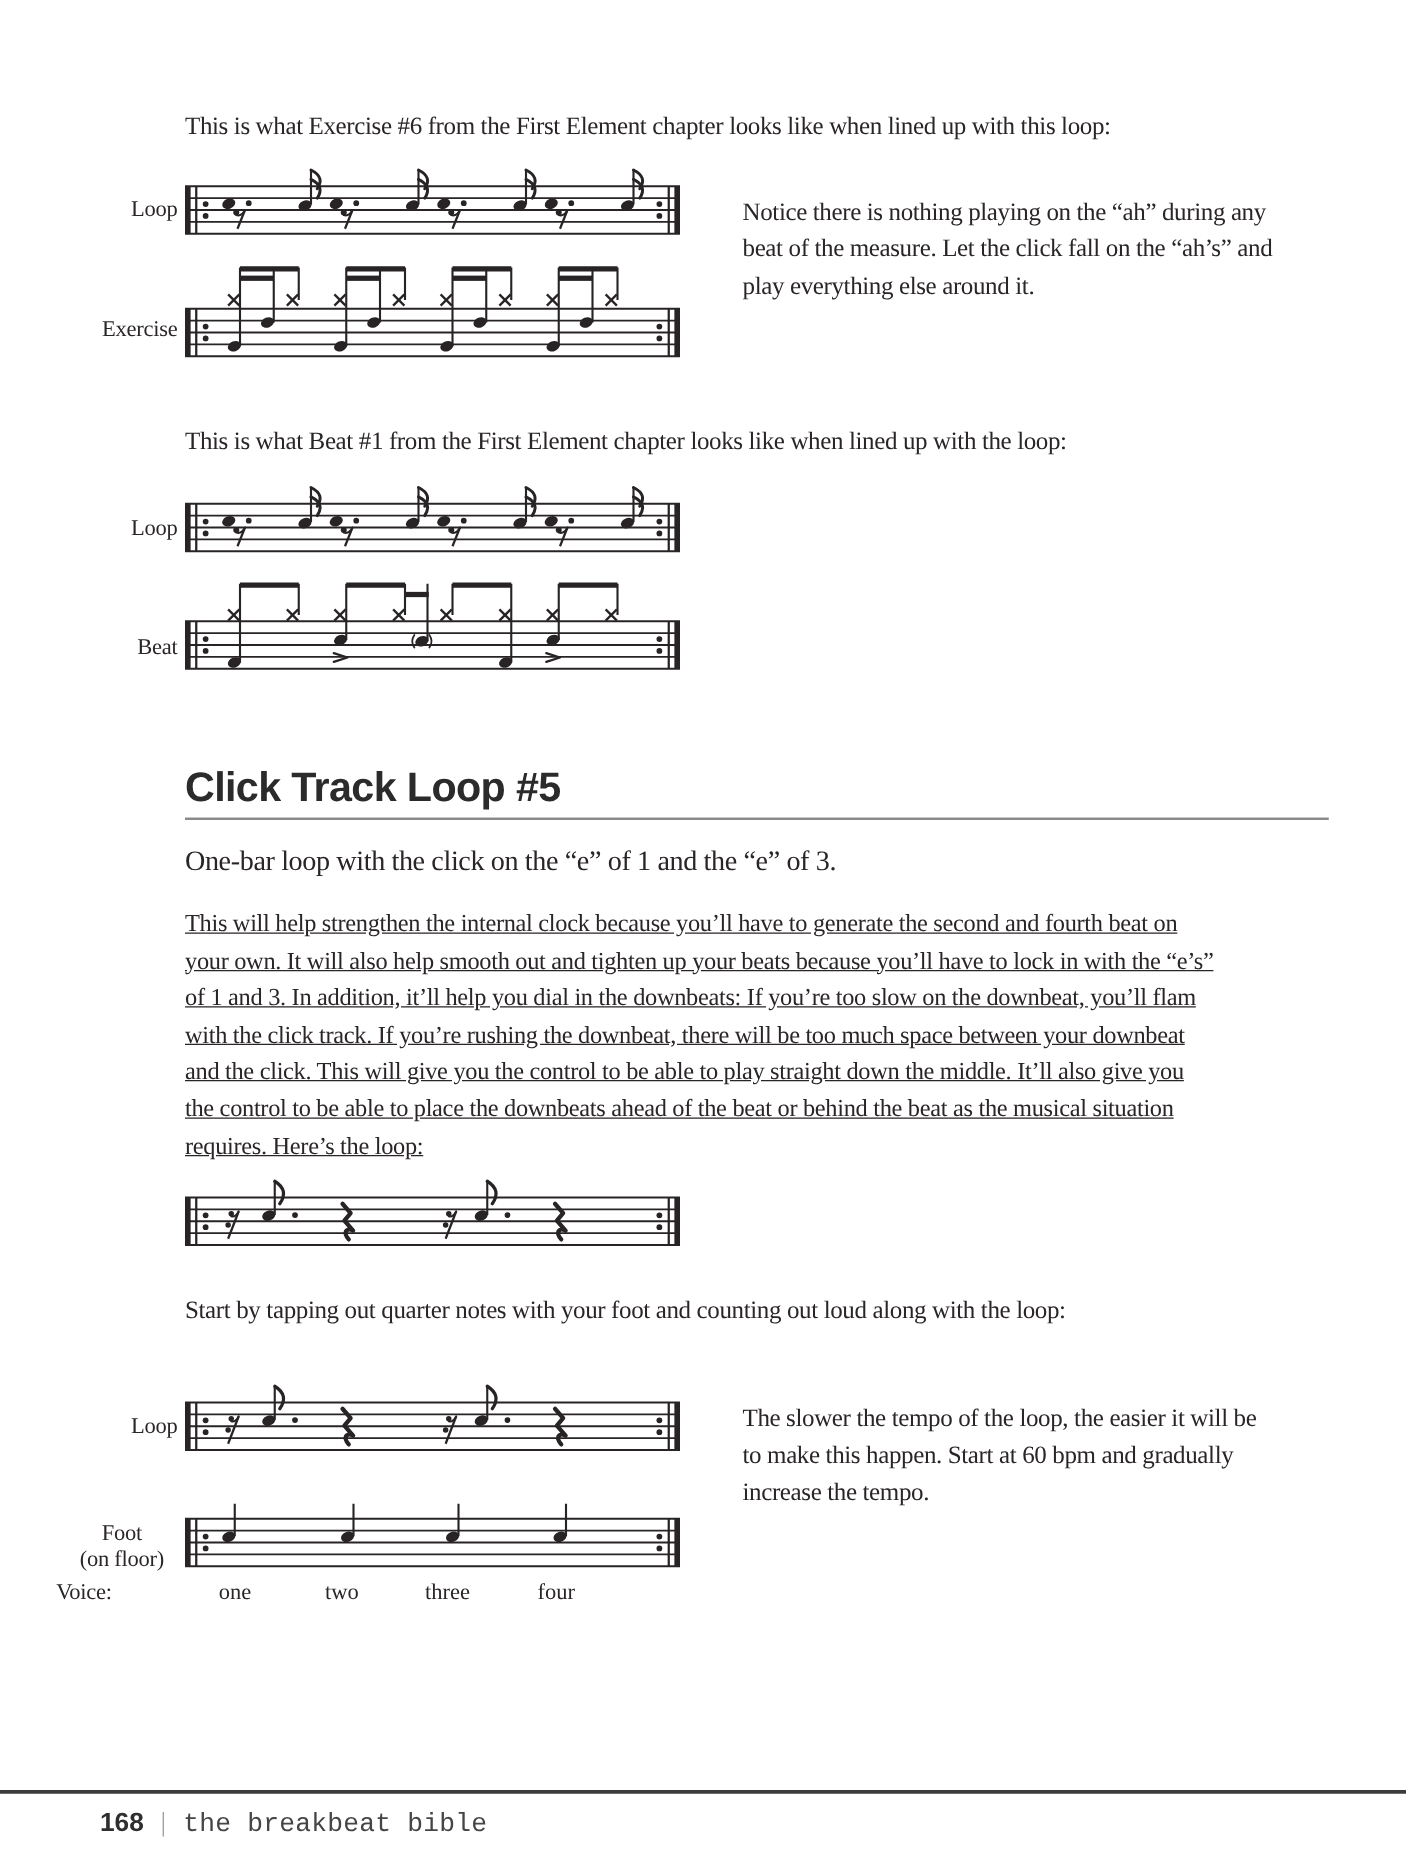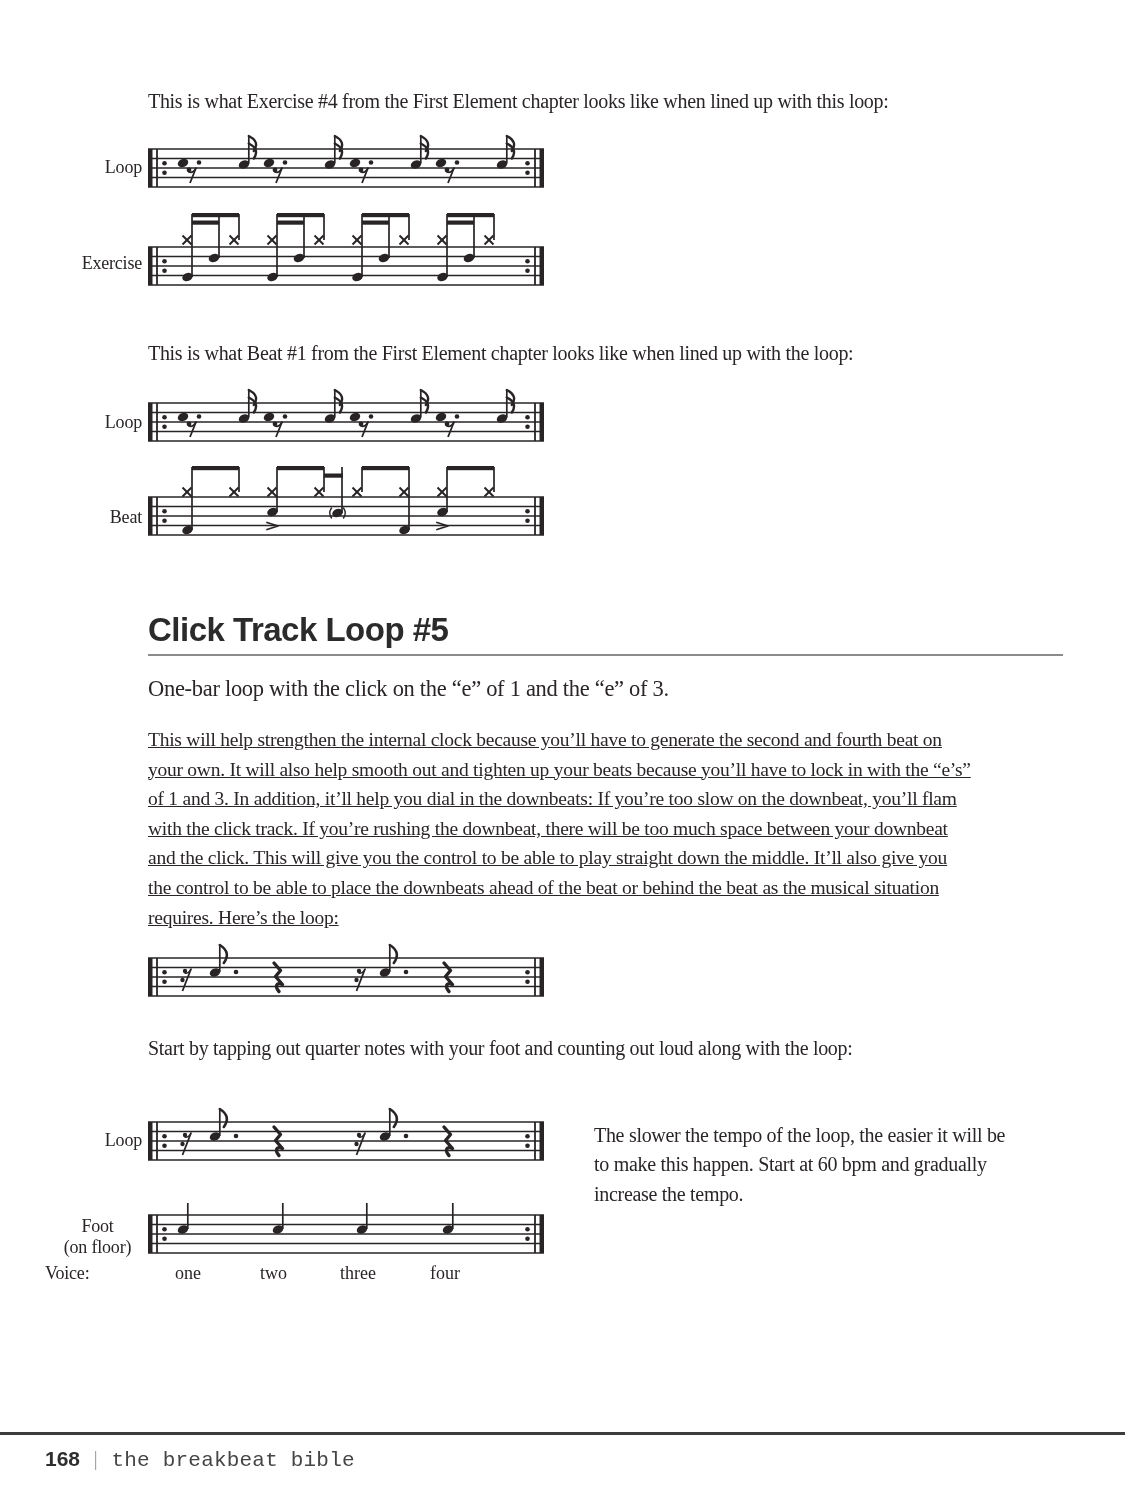--- a/index.html
+++ b/index.html
@@ -10,35 +10,38 @@
   .note-block{font-size:20px;line-height:29.3px;letter-spacing:-0.3px;white-space:pre-line;}
   .para{font-size:19.5px;line-height:29.6px;letter-spacing:-0.25px;white-space:pre-line;width:915px;text-decoration:underline;}
   .stafflabel{font-size:18px;letter-spacing:-0.2px;white-space:pre-line;}
   .lbl-right{width:102px;left:40px;text-align:right;}
   .heading{font-family:"Liberation Sans",sans-serif;font-weight:700;font-size:33px;
            letter-spacing:-0.5px;color:#2b2b2b;margin:0;white-space:nowrap;}
   .subhead{font-size:22.5px;font-weight:400;letter-spacing:-0.3px;white-space:nowrap;}
   .rule{background:#8b8b8b;height:2px;}
   .footer-rule{background:#3c3c3c;height:2.5px;}
   .footer{font-family:"Liberation Sans",sans-serif;font-size:21px;display:flex;align-items:baseline;gap:13px;}
-  .footer .num{font-weight:700;color:#2f2f2f;}
+  .footer .num{font-weight:700;color:#2f2f2f;margin-left:35px;}
   .footer .sep{color:#9a9a9a;font-weight:400;transform:scaleX(.6);}
   .footer .title{color:#454545;letter-spacing:0.2px;font-family:Liberation Mono, monospace;}
   .staff{position:absolute;}
   .count{font-size:18px;}
 </style>
 </head>
 <body>
 
 <div class="page">
 
-  <div class="abs line1" style="left:148px;top:90px">This is what Exercise #4 from the First Element chapter looks like when lined up with this loop:</div>
+  <div class="abs line1" style="left:148px;top:90px">This is what Exercise #6 from the First Element chapter looks like when lined up with this loop:</div>
 
   <div class="abs stafflabel lbl-right" style="top:157px">Loop</div>
   <div class="abs stafflabel lbl-right" style="top:253px">Exercise</div>
+  <div class="abs note-block" style="left:594px;top:156px;width:480px">Notice there is nothing playing on the “ah” during any
+beat of the measure.  Let the click fall on the “ah’s” and
+play everything else around it.</div>
 
   <div class="abs line1" style="left:148px;top:342px">This is what Beat #1 from the First Element chapter looks like when lined up with the loop:</div>
 
   <div class="abs stafflabel lbl-right" style="top:412px">Loop</div>
   <div class="abs stafflabel lbl-right" style="top:507px">Beat</div>
 
   <h1 class="abs heading" style="left:148px;top:611px">Click Track Loop #5</h1>
   <div class="abs rule" style="left:148px;top:654px;width:915px"></div>
   <div class="abs subhead" style="left:148px;top:676px">One-bar loop with the click on the “e” of 1 and the “e” of 3.</div>
 

